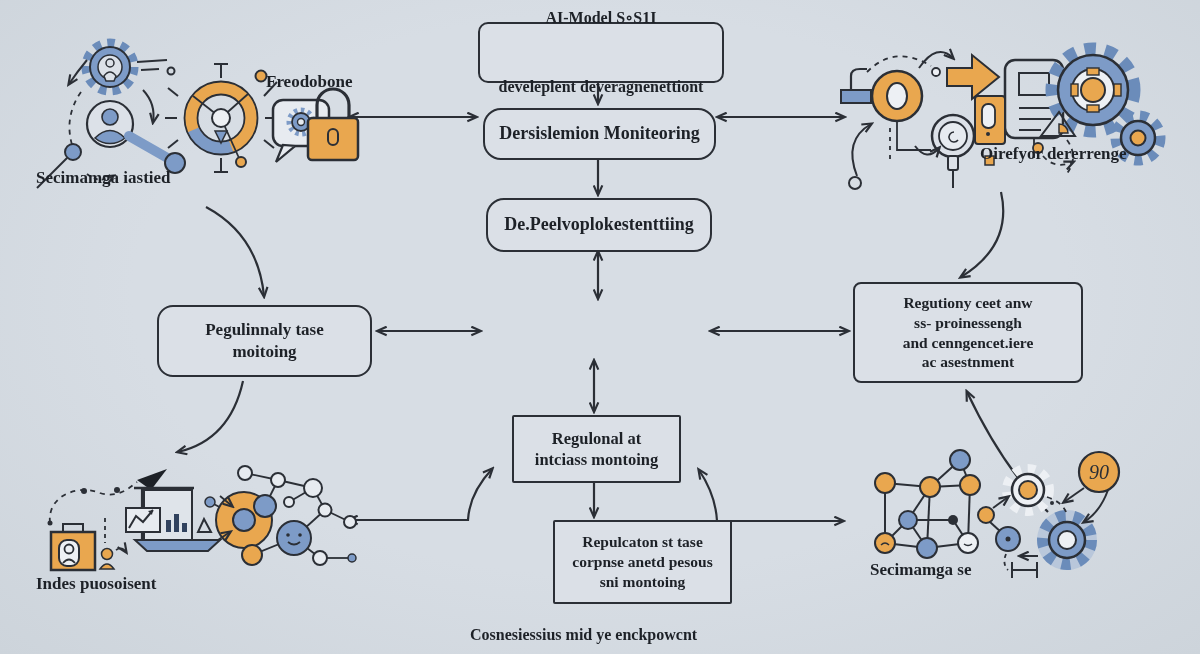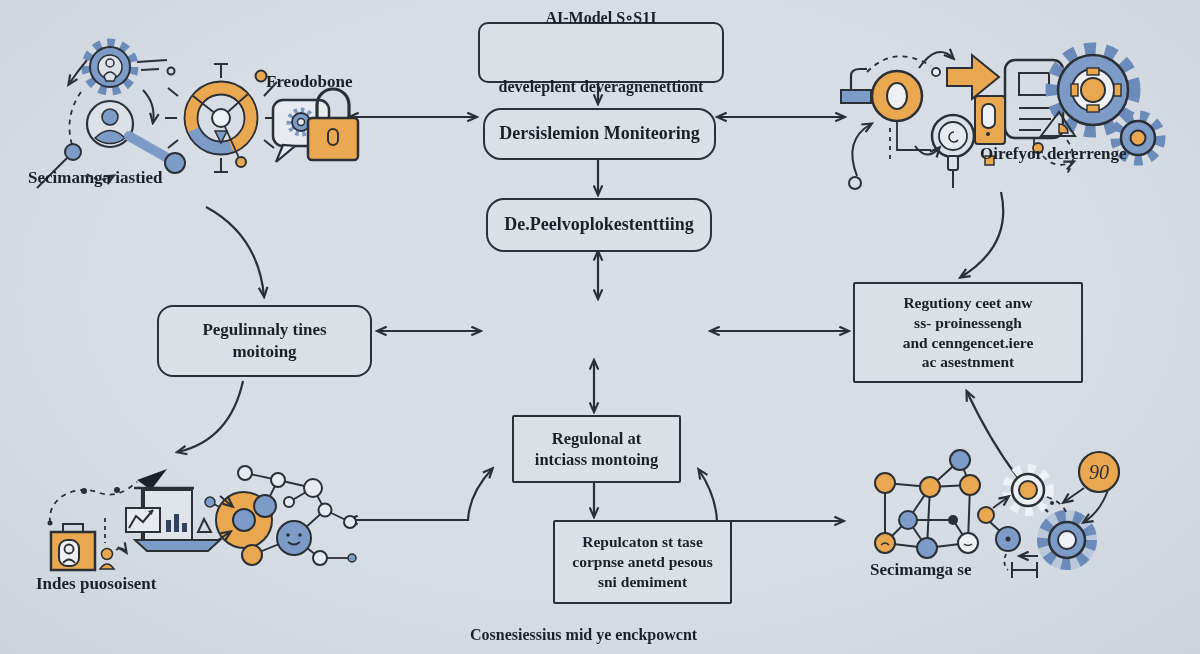--- a/index.html
+++ b/index.html
@@ -52,44 +52,44 @@
   <div class="box" style="left:483px;top:108px;width:229px;height:48px;border-radius:18px;font-size:18px;">
     <div>Dersislemion Moniteoring</div>
   </div>
 
   <div class="box" style="left:486px;top:198px;width:222px;height:50px;border-radius:18px;font-size:18px;">
     <div>De.Peelvoplokestenttiing</div>
   </div>
 
 
   <div class="box" style="left:157px;top:305px;width:211px;height:68px;border-radius:16px;font-size:17px;">
-    <div>Pegulinnaly tines</div>
+    <div>Pegulinnaly tase</div>
     <div>moitoing</div>
   </div>
 
-  <div class="box" style="left:853px;top:282px;width:226px;height:97px;border-radius:2px;font-size:15.5px;">
+  <div class="box" style="left:853px;top:282px;width:226px;height:97px;border-radius:8px;font-size:15.5px;">
     <div>Regutiony ceet anw</div>
     <div>ss- proinessengh</div>
     <div>and cenngencet.iere</div>
     <div>ac asestnment</div>
   </div>
 
   <div class="box" style="left:512px;top:415px;width:165px;height:64px;border-radius:2px;font-size:16.5px;">
     <div>Regulonal at</div>
     <div>intciass montoing</div>
   </div>
 
   <div class="box" style="left:505px;top:520px;width:175px;height:80px;border-radius:2px;font-size:15.5px;margin-left:48px;">
     <div>Repulcaton st tase</div>
     <div>corpnse anetd pesous</div>
-    <div>sni demiment</div>
+    <div>sni montoing</div>
   </div>
 
   <div class="lbl" style="left:266px;top:72px;">Freodobone</div>
-  <div class="lbl" style="left:28px;top:168px;">Secimamga iastied</div>
+  <div class="lbl" style="left:36px;top:168px;">Secimamga iastied</div>
   <div class="lbl" style="left:36px;top:574px;">Indes puosoisent</div>
   <div class="lbl" style="left:980px;top:144px;">Oirefyor dererrenge</div>
   <div class="lbl" style="left:870px;top:560px;">Secimamga se</div>
   <div class="lbl cap" style="left:470px;top:626px;">Cosnesiessius mid ye enckpowcnt</div>
 
   <svg class="icons" style="left:25px;top:12px;" width="335" height="192" viewBox="0 0 335 192">
     <g>
       <circle cx="85" cy="55" r="24" fill="none" stroke="#6b8cba" stroke-width="9" stroke-dasharray="7.5 6.2"></circle>
       <circle cx="85" cy="55" r="20" fill="#7d9bc7" stroke="#2b2f36" stroke-width="2"></circle>
       <circle cx="85" cy="55" r="12" fill="#dce1e8" stroke="#2b2f36" stroke-width="1.5"></circle>

